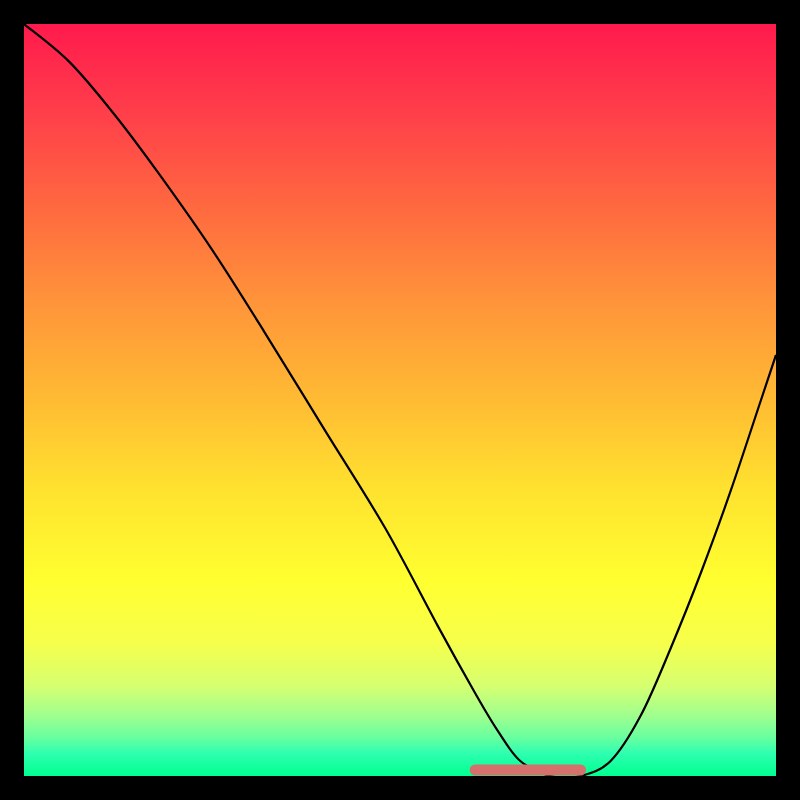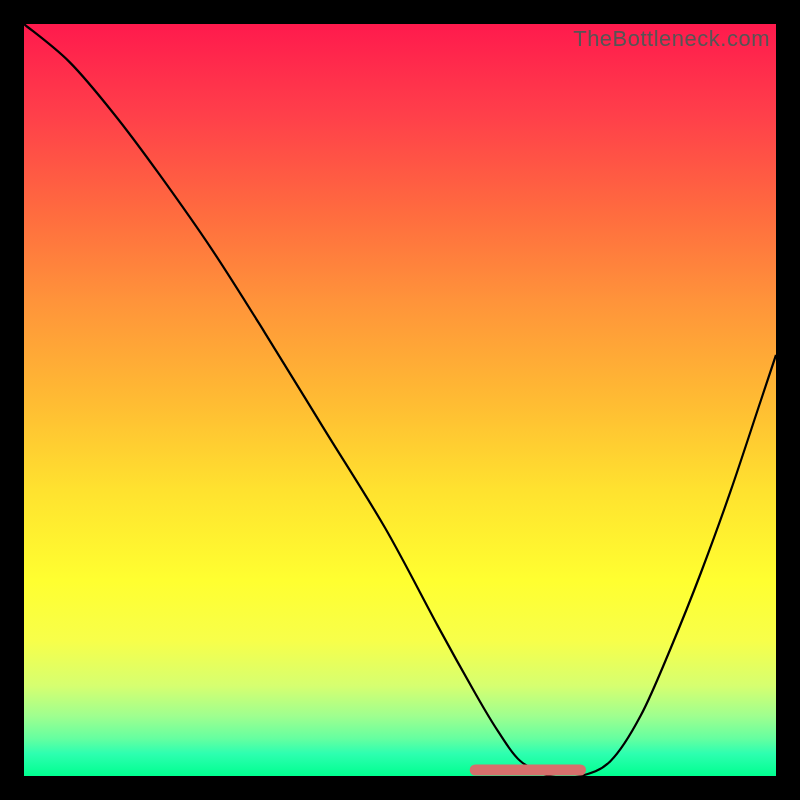--- a/index.html
+++ b/index.html
@@ -70,19 +70,18 @@
     stroke: #d6706c;
     stroke-width: 11;
     stroke-linecap: round;
   }
 </style>
 </head>
 <body>
 
 <div class="frame">
   <div class="plot">
-    <div class="watermark">TheBottleneck.com</div>
     <svg class="curve" viewBox="0 0 752 752" preserveAspectRatio="none">
       <path class="main-line" d="M 0.0 0.0 C 7.5 6.3, 30.1 22.6, 45.1 37.6 C 60.2 52.6, 75.2 71.4, 90.2 90.2 C 105.3 109.0, 119.1 127.8, 135.4 150.4 C 151.7 173.0, 170.5 199.3, 188.0 225.6 C 205.5 251.9, 221.8 278.2, 240.6 308.3 C 259.4 338.4, 280.7 373.5, 300.8 406.1 C 320.9 438.7, 342.2 471.3, 361.0 503.8 C 379.8 536.4, 398.6 574.0, 413.6 601.6 C 428.6 629.2, 441.2 651.7, 451.2 669.3 C 461.2 686.8, 466.2 695.6, 473.8 706.9 C 481.3 718.2, 487.5 729.4, 496.3 737.0 C 505.1 744.5, 516.4 749.5, 526.4 752.0 C 536.4 754.5, 546.5 754.5, 556.5 752.0 C 566.5 749.5, 576.5 747.0, 586.6 737.0 C 596.6 726.9, 606.6 710.6, 616.6 691.8 C 626.7 673.0, 636.7 648.0, 646.7 624.2 C 656.7 600.3, 666.8 575.3, 676.8 549.0 C 686.8 522.6, 696.9 495.1, 706.9 466.2 C 716.9 437.4, 729.4 398.6, 737.0 376.0 C 744.5 353.4, 749.5 338.4, 752.0 330.9"></path>
       <path class="flat-seg" d="M 451.2 746.0 L 473.8 746.0 L 496.3 746.0 L 526.4 746.0 L 556.5 746.0"></path>
     </svg>
   </div>
 </div>
 
 </body></html>

